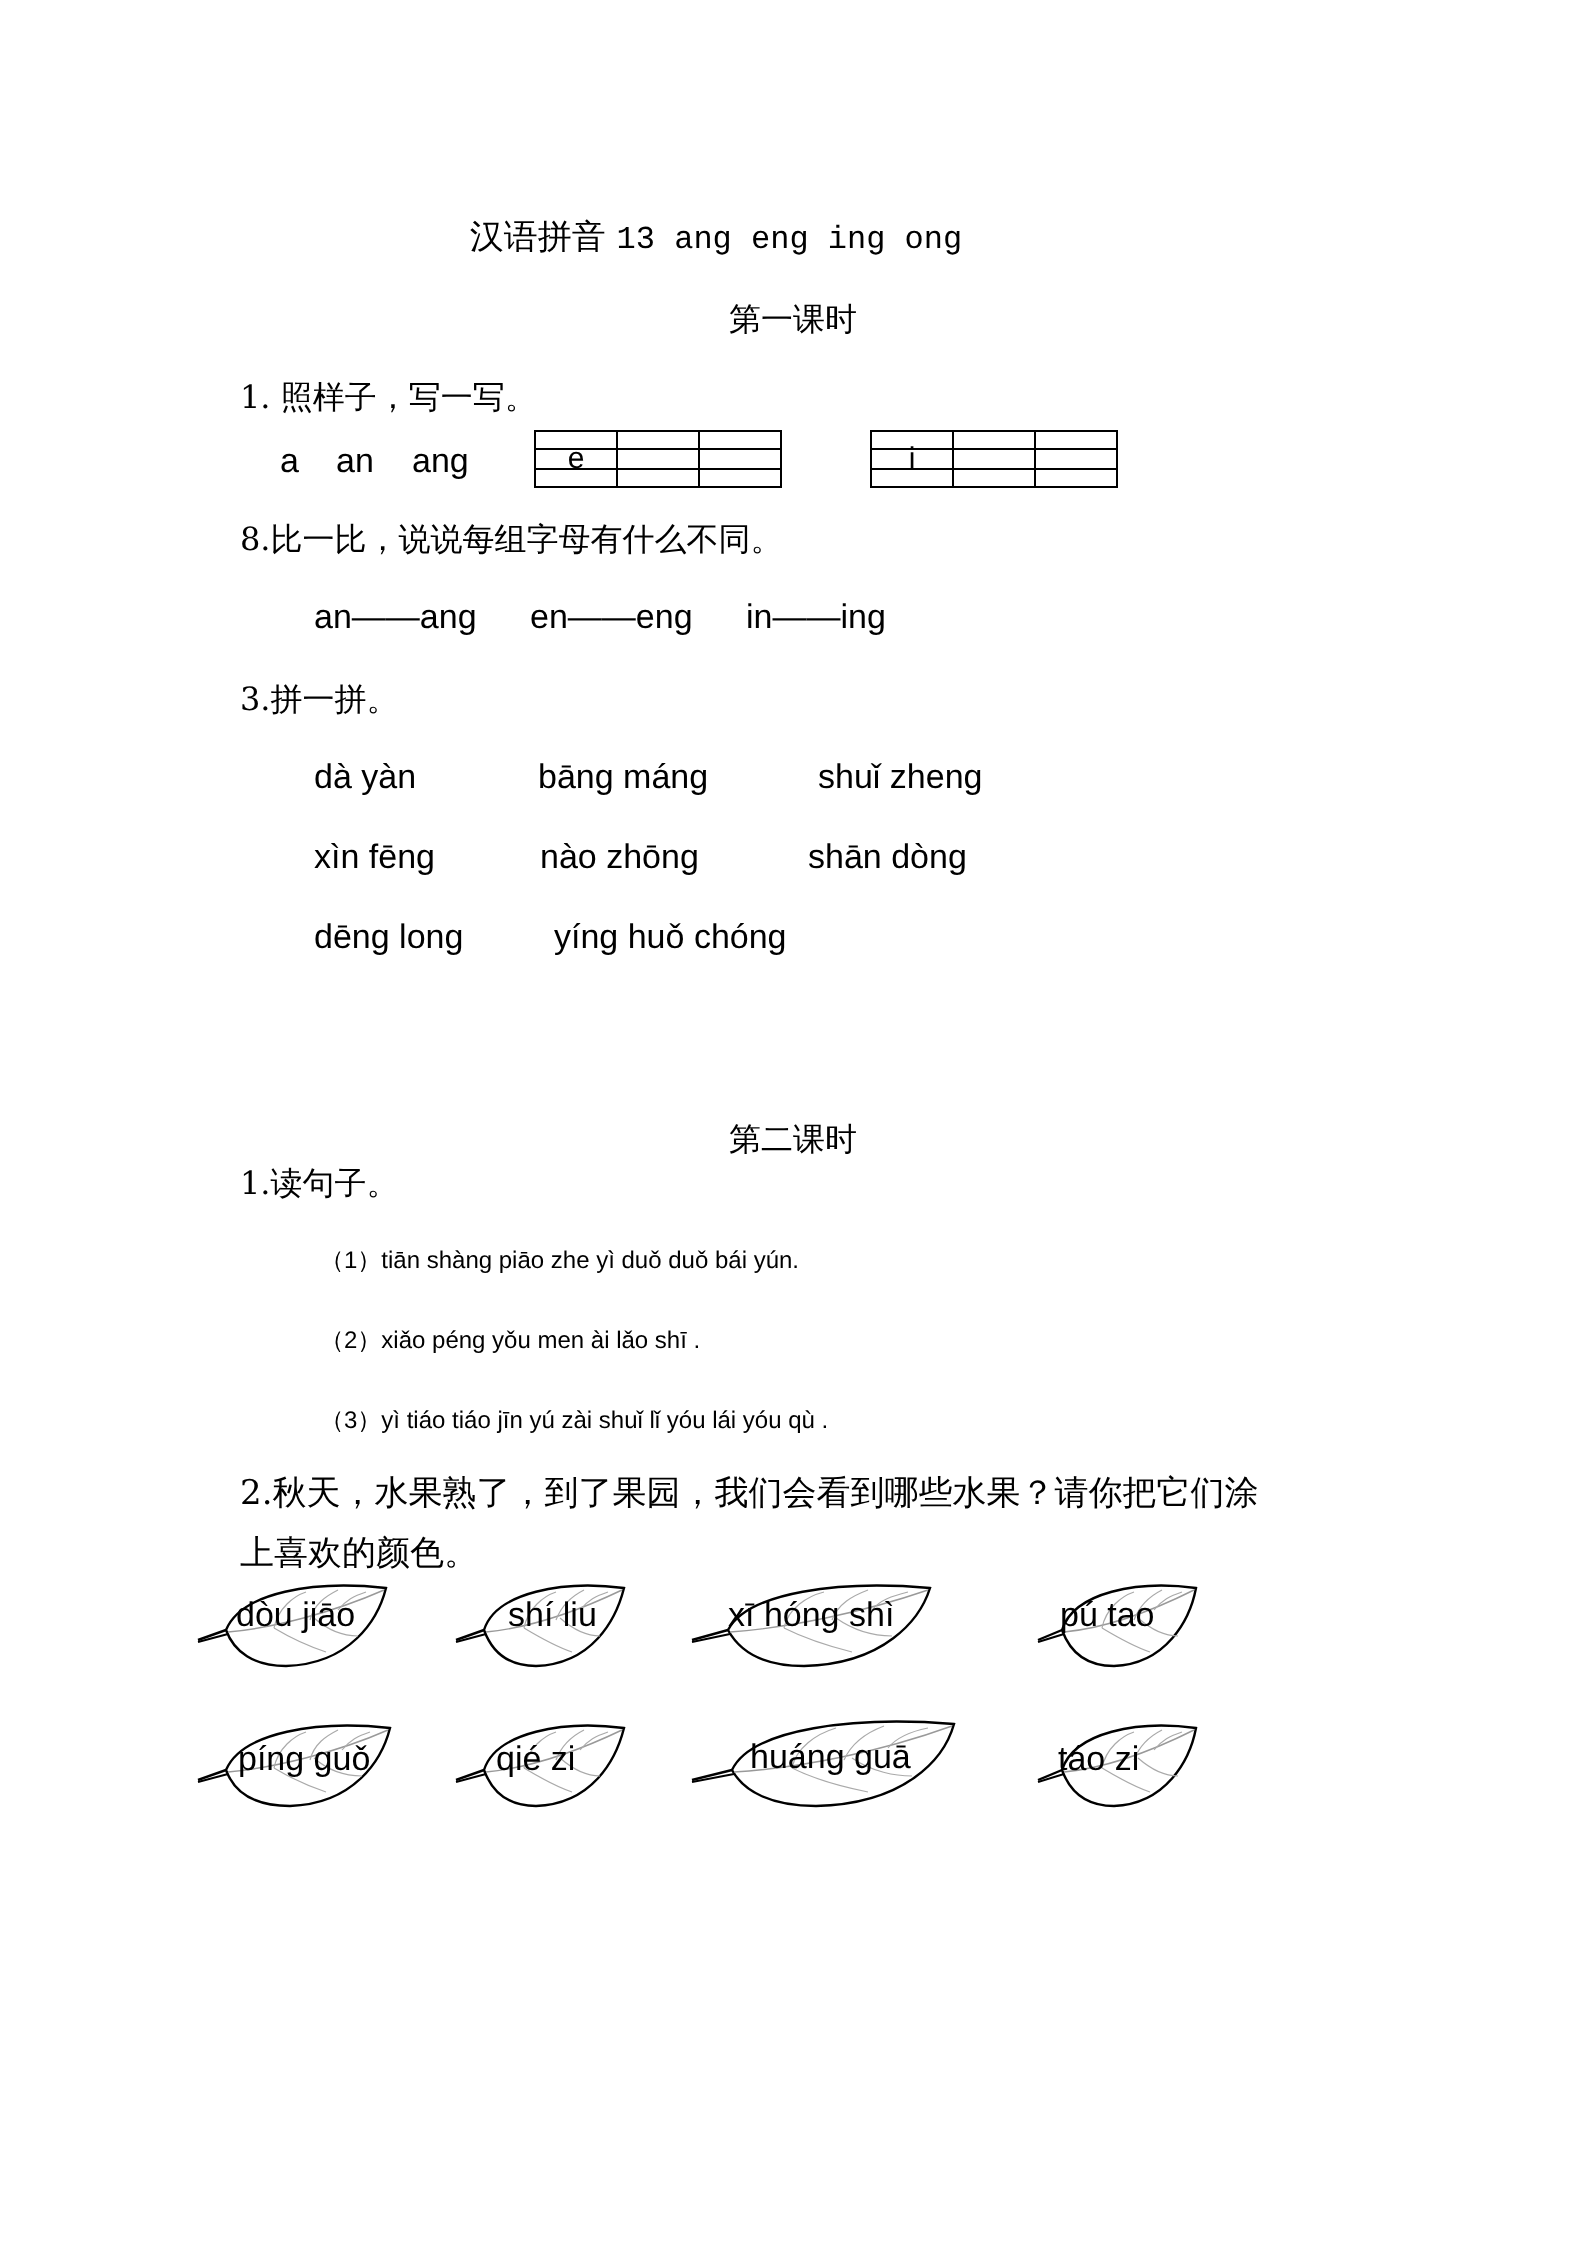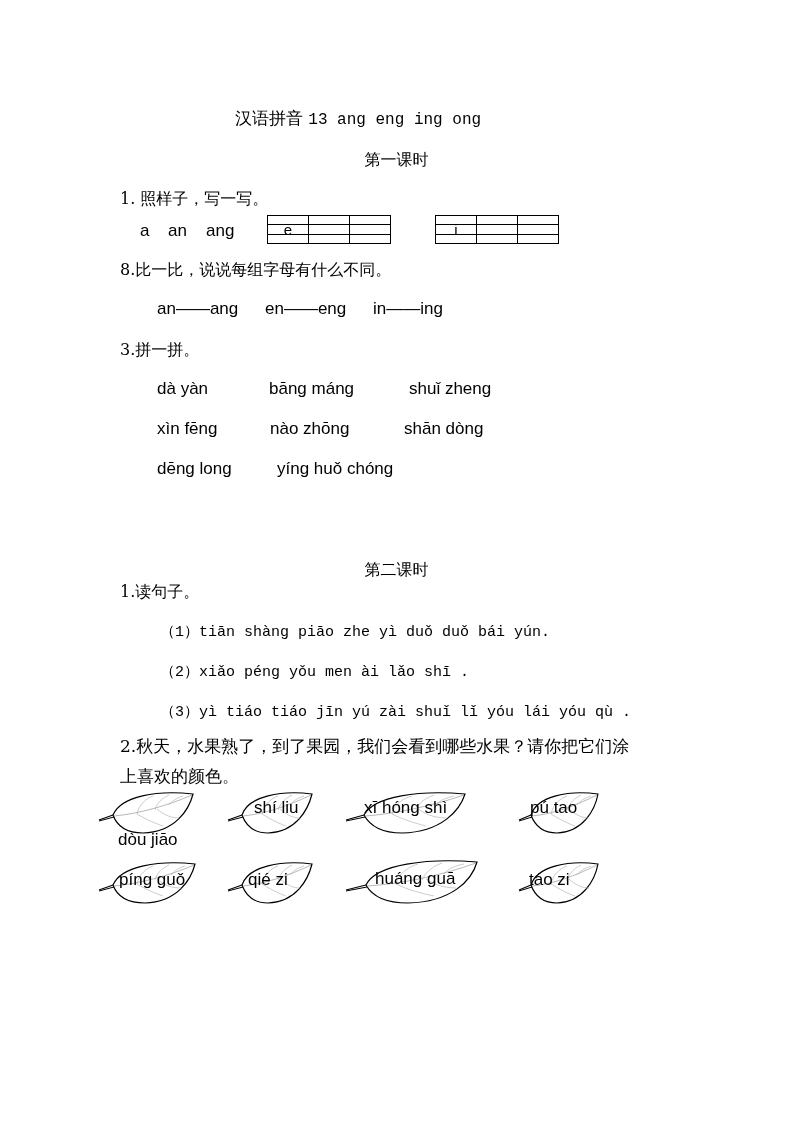--- a/index.html
+++ b/index.html
@@ -6,21 +6,21 @@
     body { width: 793px; height: 1122px; position: relative; overflow: hidden; color: #000; }
     .serif { font-family: "DejaVu Serif", "Liberation Serif", serif; }
     .abs { position: absolute; white-space: nowrap; }
 
     .title { left: 0; width: 716px; text-align: center; top: 107px; font-size: 17px; }
     .title .latin { font-family: "Liberation Mono", "DejaVu Sans Mono", monospace; font-size: 16px; }
     .lesson { left: 0; width: 793px; text-align: center; font-size: 16px; }
 
     .q { font-size: 16px; }
     .py { font-size: 17px; font-family: "Liberation Sans", "DejaVu Sans", sans-serif; }
-    .sentence { font-size: 15px; font-family: Liberation Mono, monospace; }
+    .sentence { font-size: 12px; font-family: Liberation Sans, sans-serif; }
 
     
     .grid { position: absolute; height: 29px; border: 1px solid #000; box-sizing: border-box; display: flex; }
     .grid .cell { flex: 1; border-right: 1px solid #000; position: relative; }
     .grid .cell:last-child { border-right: none; }
     .grid .hline { position: absolute; left: 0; right: 0; height: 0; border-top: 1px solid #000; }
     .grid .glyph { position: absolute; left: 50%; transform: translateX(-50%); top: 2px; font-size: 15px; font-family: "Liberation Sans", sans-serif; }
 
     .leaf { position: absolute; }
     .leaf svg { position: absolute; left: 0; top: 0; }
@@ -91,21 +91,21 @@
 <div class="abs q serif" style="left:120px; top:765px; font-size:17px;">上喜欢的颜色。</div>
 
 <div class="leaf" style="left:97px; top:788px; width:100px; height:48px;">
   <svg width="100" height="48" viewBox="0 0 100 48">
     <path d="M2 32 L16 27" stroke="#000" stroke-width="1.2" fill="none"></path>
     <path d="M2 33 L17 29" stroke="#000" stroke-width="1" fill="none"></path>
     <path d="M16 27 C24 8, 60 2, 96 6 C92 22, 78 44, 46 45 C30 45, 20 38, 16 27 Z" stroke="#000" stroke-width="1.2" fill="none"></path>
     <path d="M17 28 C40 26, 70 18, 95 7" stroke="#999" stroke-width="0.7" fill="none"></path>
     <path d="M40 26 C42 16, 50 10, 56 8 M58 22 C60 14, 66 10, 72 7 M72 17 C76 12, 80 10, 86 8 M40 26 C50 32, 60 36, 66 38 M60 21 C68 28, 76 30, 82 30" stroke="#aaa" stroke-width="0.6" fill="none"></path>
   </svg>
-  <span class="label" style="left:21px; top:10px;margin-top:32px;">dòu jiāo</span>
+  <span class="label" style="left:21px; top:10px;">dòu jiāo</span>
 </div>
 
 <div class="leaf" style="left:226px; top:788px; width:90px; height:48px;">
   <svg width="90" height="48" viewBox="0 0 90 48">
     <path d="M2 32 L16 27" stroke="#000" stroke-width="1.2" fill="none"></path>
     <path d="M2 33 L17 29" stroke="#000" stroke-width="1" fill="none"></path>
     <path d="M16 27 C22 8, 56 2, 86 6 C82 22, 70 44, 42 45 C28 45, 20 38, 16 27 Z" stroke="#000" stroke-width="1.2" fill="none"></path>
     <path d="M17 28 C38 26, 62 18, 85 7" stroke="#999" stroke-width="0.7" fill="none"></path>
     <path d="M36 26 C38 16, 46 10, 52 8 M52 22 C55 14, 60 10, 66 7 M64 17 C68 12, 72 10, 78 8 M36 26 C46 32, 54 36, 60 38 M54 21 C62 28, 68 30, 74 30" stroke="#aaa" stroke-width="0.6" fill="none"></path>
   </svg>

